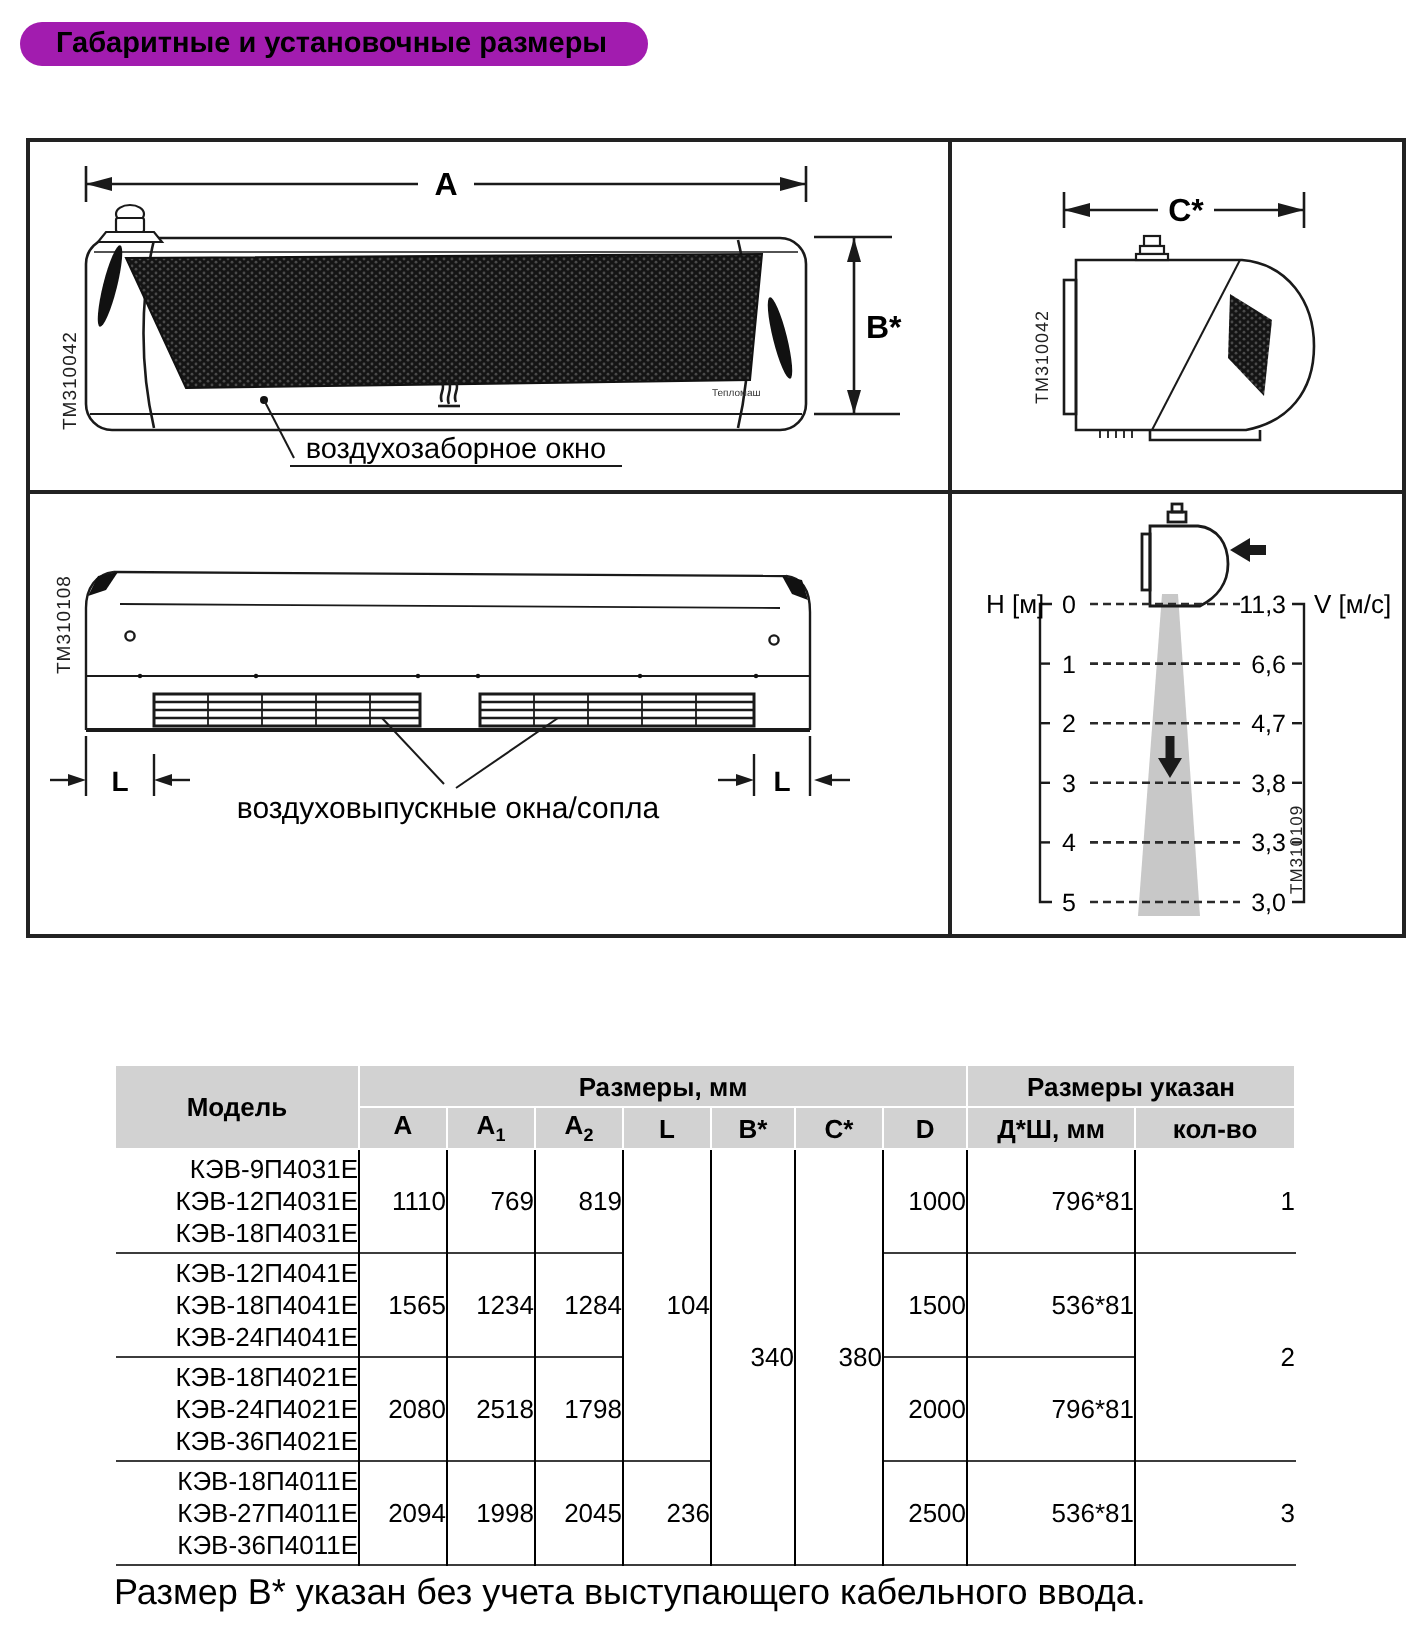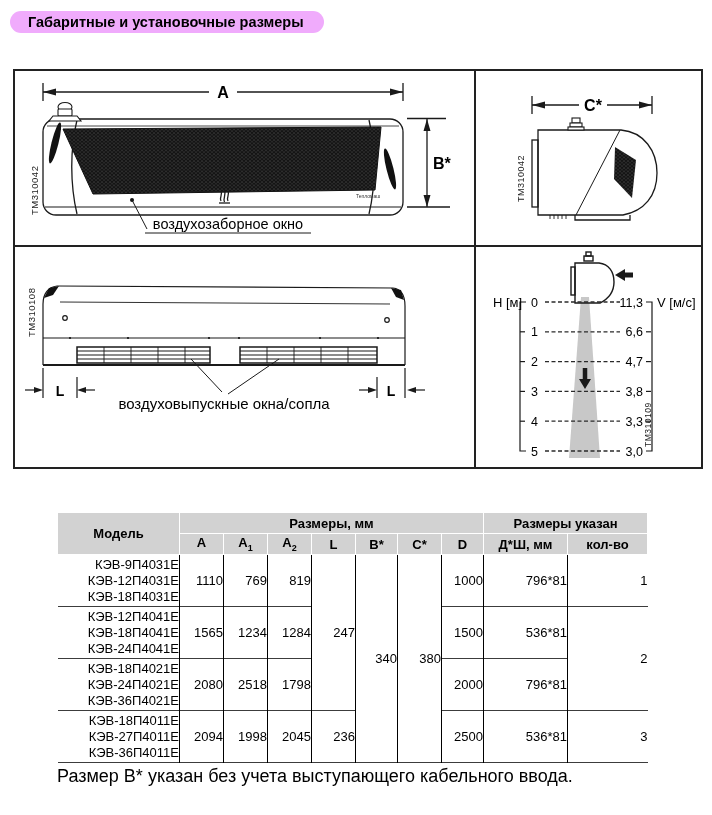--- a/index.html
+++ b/index.html
@@ -1,21 +1,21 @@
 <!DOCTYPE html>
 <html><head>
 <meta charset="utf-8">
 <style>
   html,body{margin:0;padding:0;background:#fff;}
   body{width:712px;height:815px;position:relative;font-family:"Liberation Sans",sans-serif;color:#000;}
-  .title-pill{position:absolute;left:10px;top:11px;height:22px;line-height:22px;background:#f0abfc;
+  .title-pill{position:absolute;left:10px;top:11px;height:22px;line-height:22px;background:#a21caf;
     border-radius:11px;padding:0 20px 0 18px;font-size:14.5px;font-weight:bold;white-space:nowrap;}
   .panel{position:absolute;left:13px;top:69px;width:690px;height:400px;}
   svg{font-family:"Liberation Sans",sans-serif;}
-  .tablewrap{position:absolute;left:57px;top:512px;width:592px;}
+  .tablewrap{position:absolute;left:57px;top:532px;width:592px;}
   table.dims{border-collapse:collapse;width:590px;table-layout:fixed;font-size:13px;
     border-bottom:1.6px solid #3c3c3c;}
   table.dims th{background:#d2d2d2;border:1px solid #fff;font-weight:bold;padding:1px 2px;height:18px;font-size:13px;}
   table.dims td{border-left:1px solid #000;border-right:1px solid #000;text-align:right;padding:0;height:51px;font-size:13px;}
   table.dims tbody tr + tr td{border-top:1.6px solid #3c3c3c;}
   table.dims td.model{text-align:right;padding-left:5px;border-left:none;}
   table.dims td.noR{border-right:none;}
   td.model div{line-height:16px;}
   sub{font-size:9px;}
   .notes{margin-top:5px;font-size:18px;line-height:16.5px;}
@@ -297,21 +297,21 @@
     <tbody>
       <tr>
         <td class="model">
           <div>КЭВ-9П4031Е</div>
             <div>КЭВ-12П4031Е</div>
             <div>КЭВ-18П4031Е</div>
         </td>
         <td>1110</td>
         <td>769</td>
         <td>819</td>
-        <td rowspan="3">247</td>
+        <td rowspan="3">104</td>
         <td rowspan="4">340</td>
         <td rowspan="4">380</td>
         <td>1000</td>
         <td>796*81</td>
         <td class="noR">1</td>
       </tr>
       <tr>
         <td class="model">
           <div>КЭВ-12П4041Е</div>
             <div>КЭВ-18П4041Е</div>

